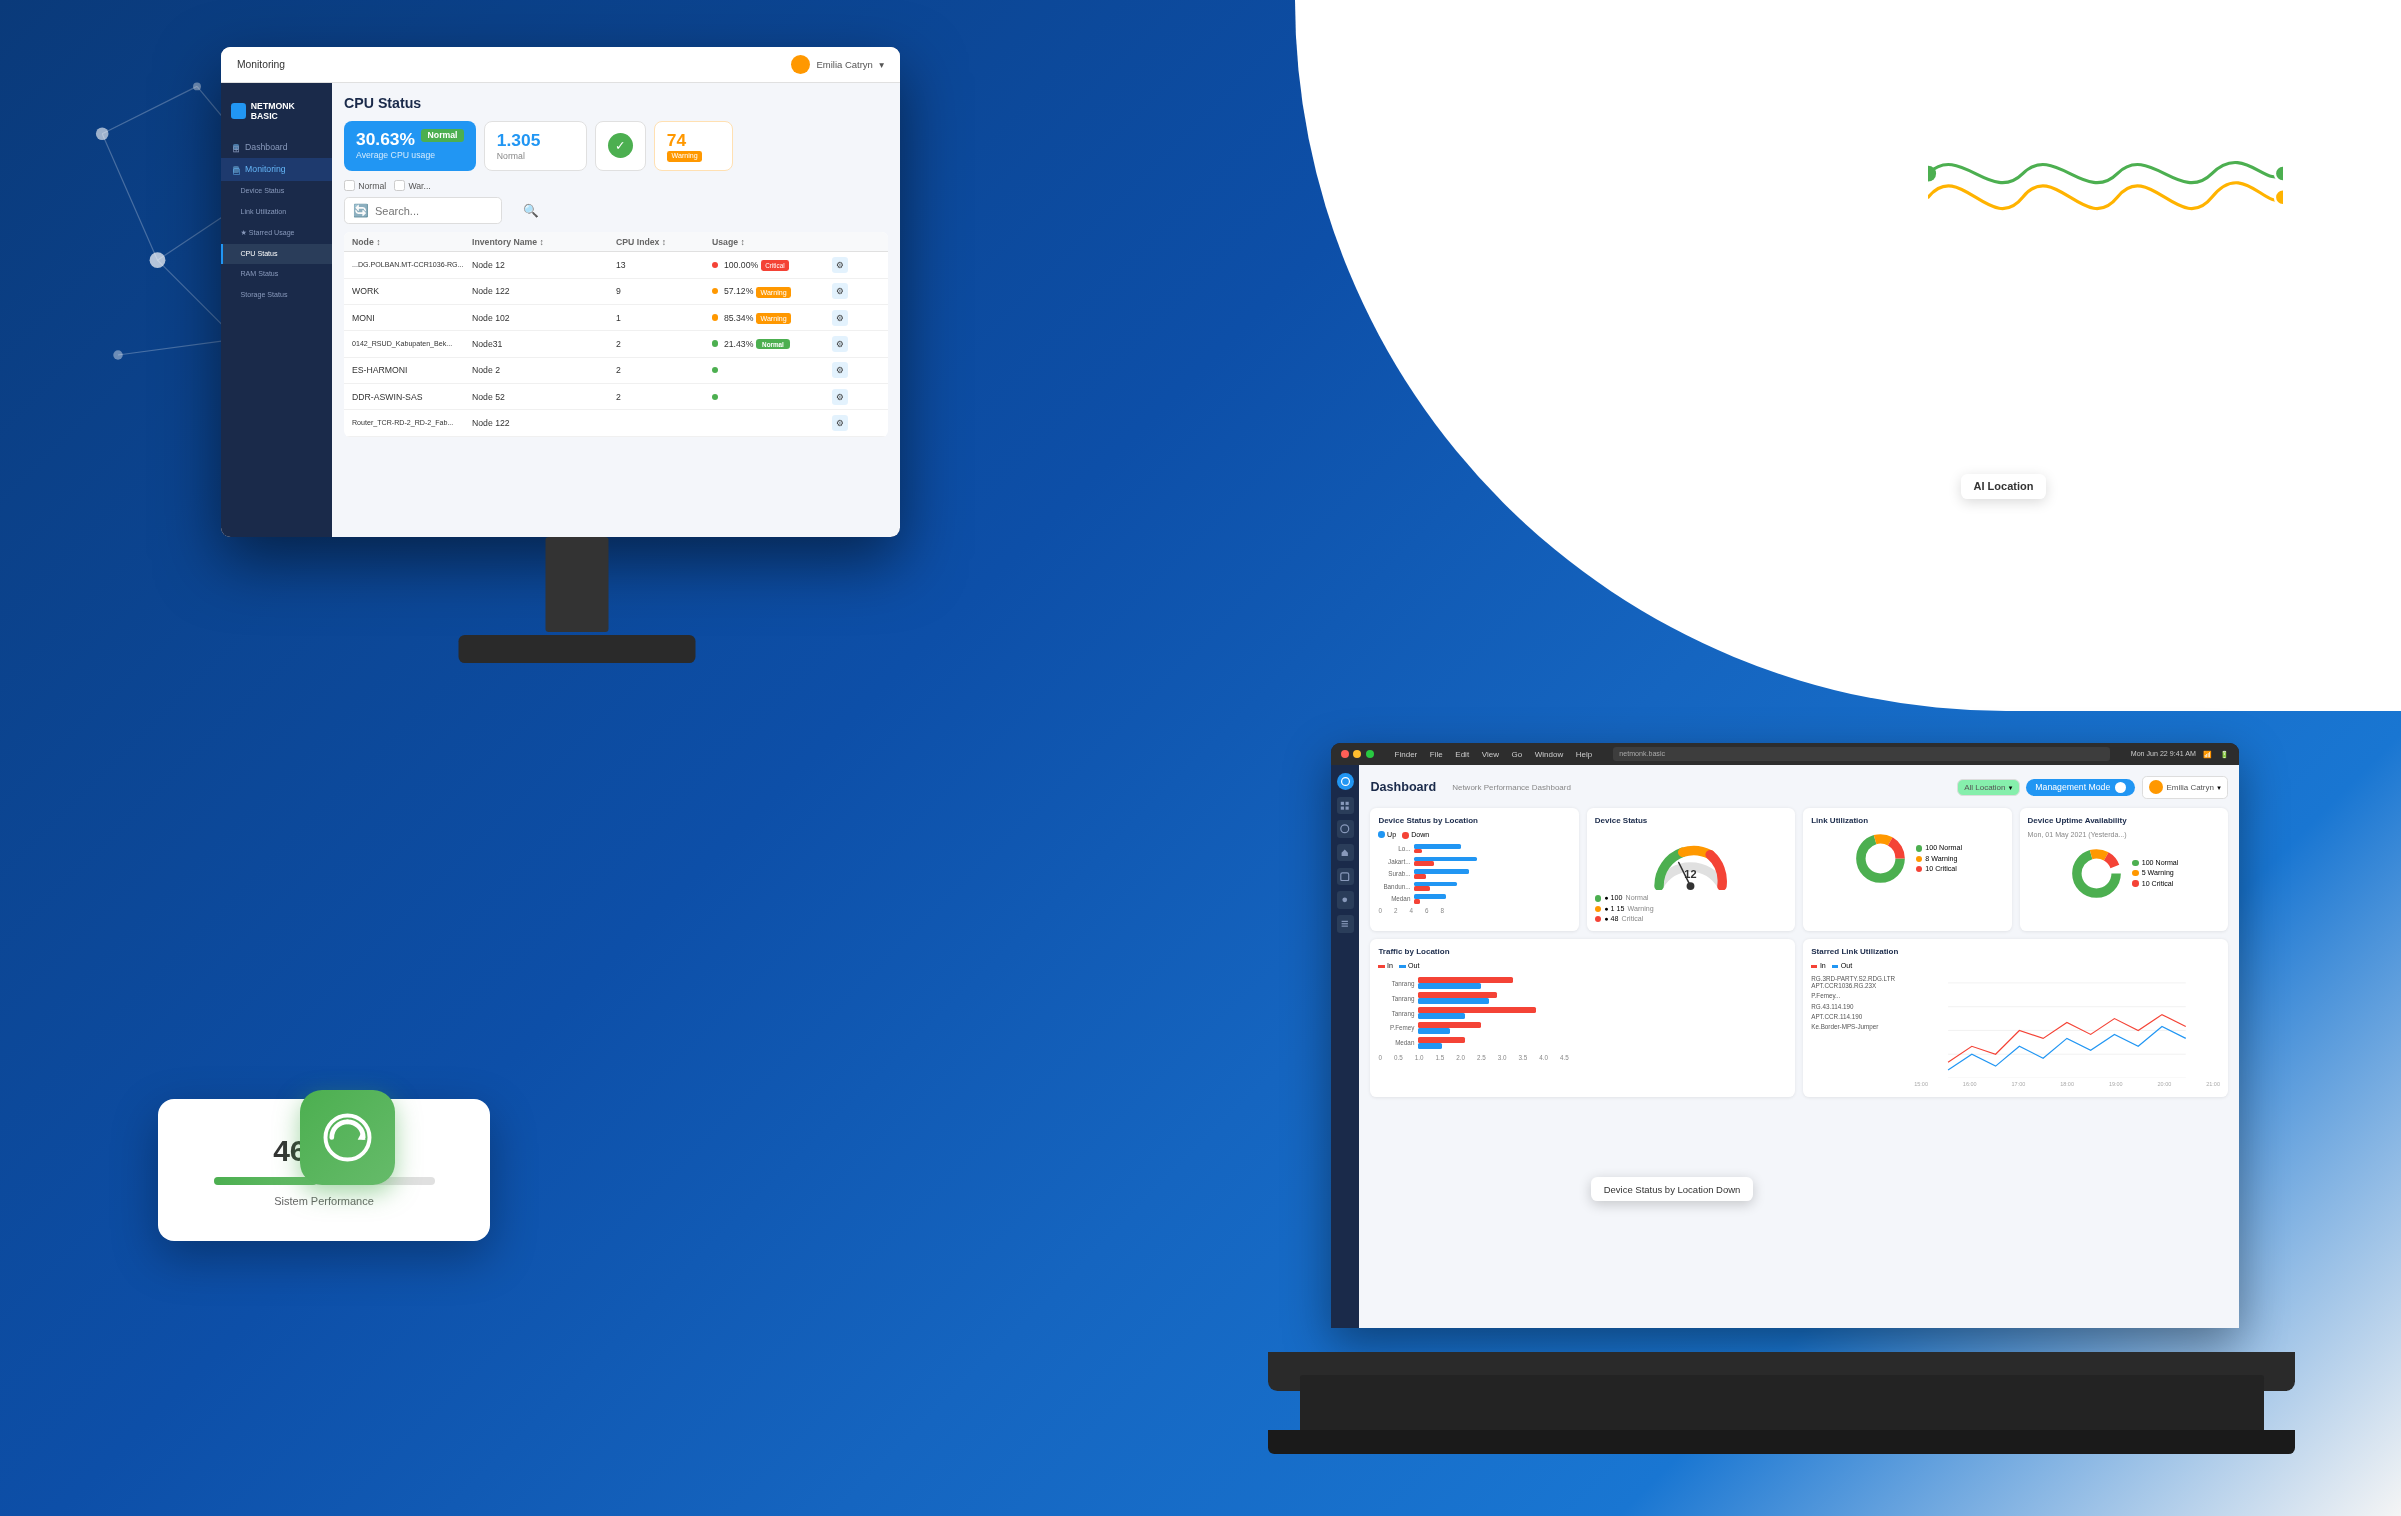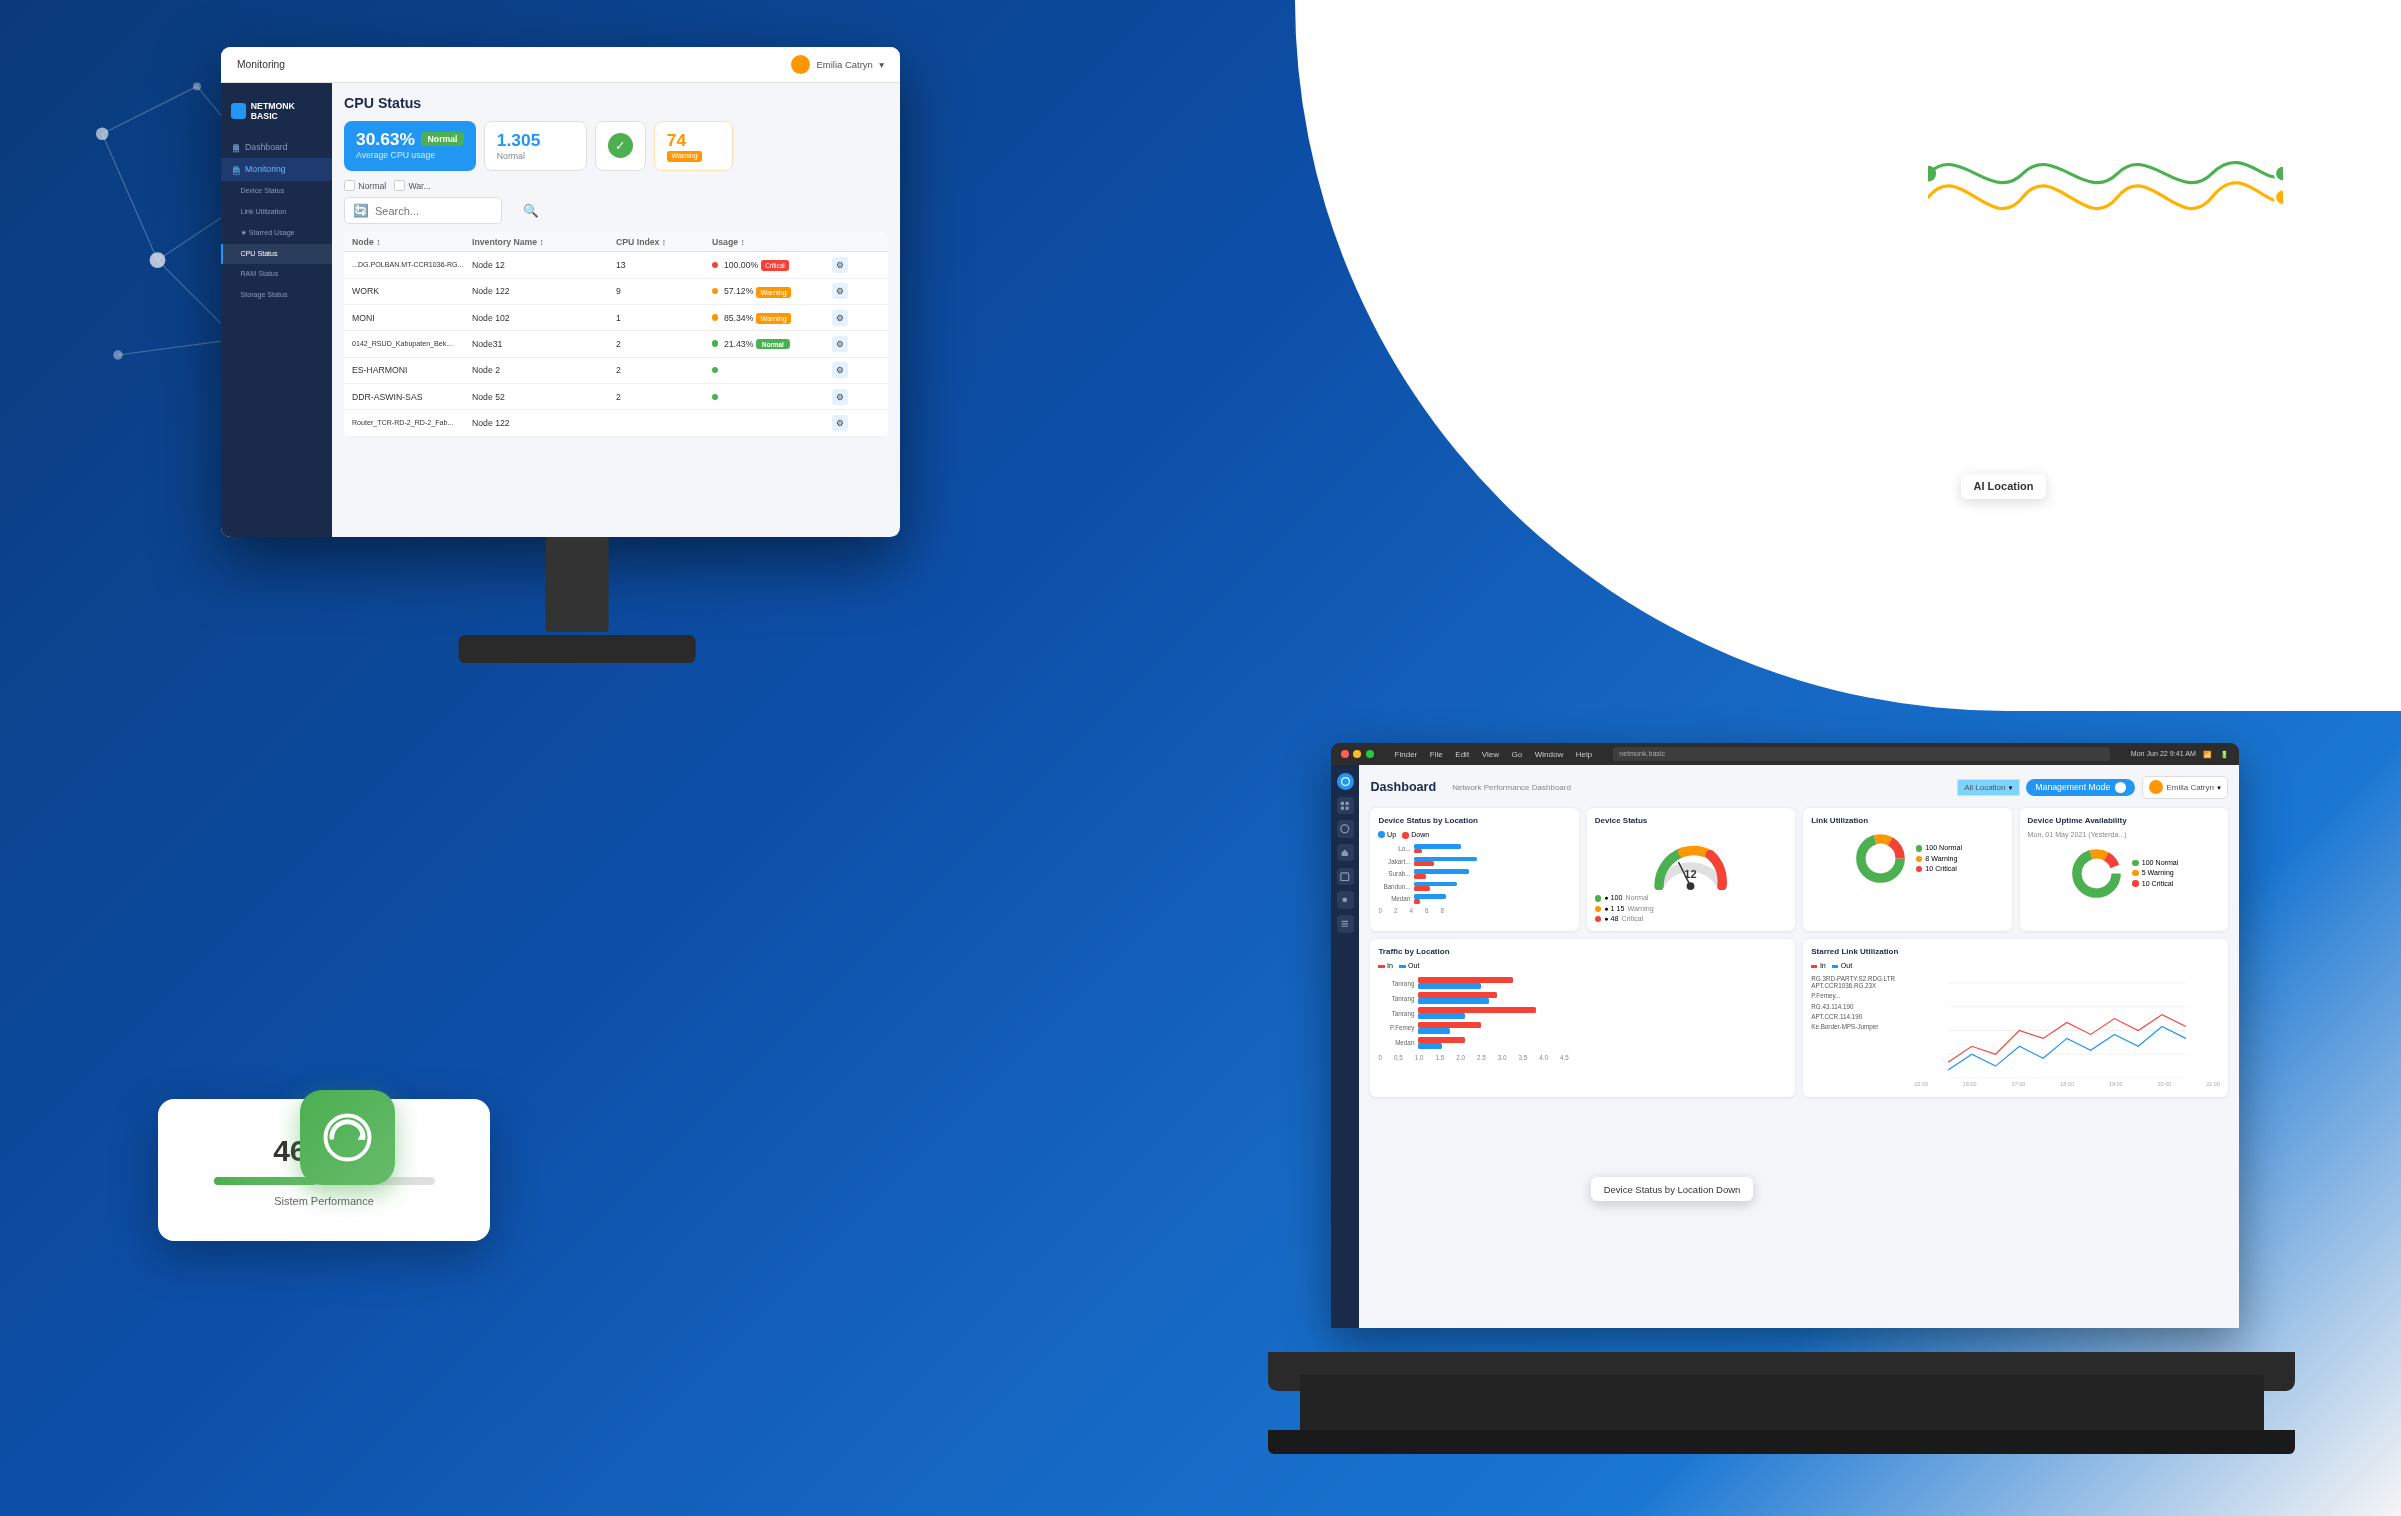--- a/index.html
+++ b/index.html
@@ -818,21 +818,21 @@
             <span style="font-size:7.1px; padding-left:8px;">Storage Status</span>
           </div>
         </div>
 
         <div class="main-content">
           <div class="page-title">CPU Status</div>
 
           <div class="stats-row">
 
             <div class="stat-card" style="background:#2196f3;">
-              <div style="display:flex; gap:6.3px; align-items:center;">
+              <div style="display:flex; gap:6.3px; align-items:flex-start;">
                 <span class="stat-number">30.63%</span>
                 <span class="stat-badge badge-normal">Normal</span>
               </div>
               <div class="stat-label">Average CPU usage</div>
             </div>
 
             <div class="stat-card green">
               <div style="display:flex; gap:6.3px; align-items:center;">
                 <span class="stat-number blue-text">1.305</span>
               </div>
@@ -1049,21 +1049,21 @@
       </div>
 
       <div class="dash-main">
 
         <div class="dash-topbar">
           <div style="display:flex; align-items:center; gap:16px;">
             <span class="dash-title">Dashboard</span>
             <span style="font-size:8px; color:#888;">Network Performance Dashboard</span>
           </div>
           <div class="dash-controls">
-            <div style="display:flex; align-items:center; background:#7dd3fc; border:0.8px solid #ddd; border-radius:0; padding:3.2px 6.3px; gap:3.2px;">
+            <div style="display:flex; align-items:center; background:#86efac; border:0.8px solid #ddd; border-radius:6px; padding:3.2px 6.3px; gap:3.2px;">
               <span style="font-size:8px; color:#555;">All Location</span>
               <span style="font-size:7.1px;">▾</span>
             </div>
             <div class="mgmt-toggle">
               <span>Management Mode</span>
               <div class="toggle-dot"></div>
             </div>
             <div style="display:flex; align-items:center; background:white; border:0.8px solid #ddd; border-radius:4.7px; padding:3.2px 6.3px; gap:3.2px;">
               <div style="width:14.2px; height:14.2px; border-radius:50%; background:#ff9800;"></div>
               <span style="font-size:8px; color:#555;">Emilia Catryn</span>

